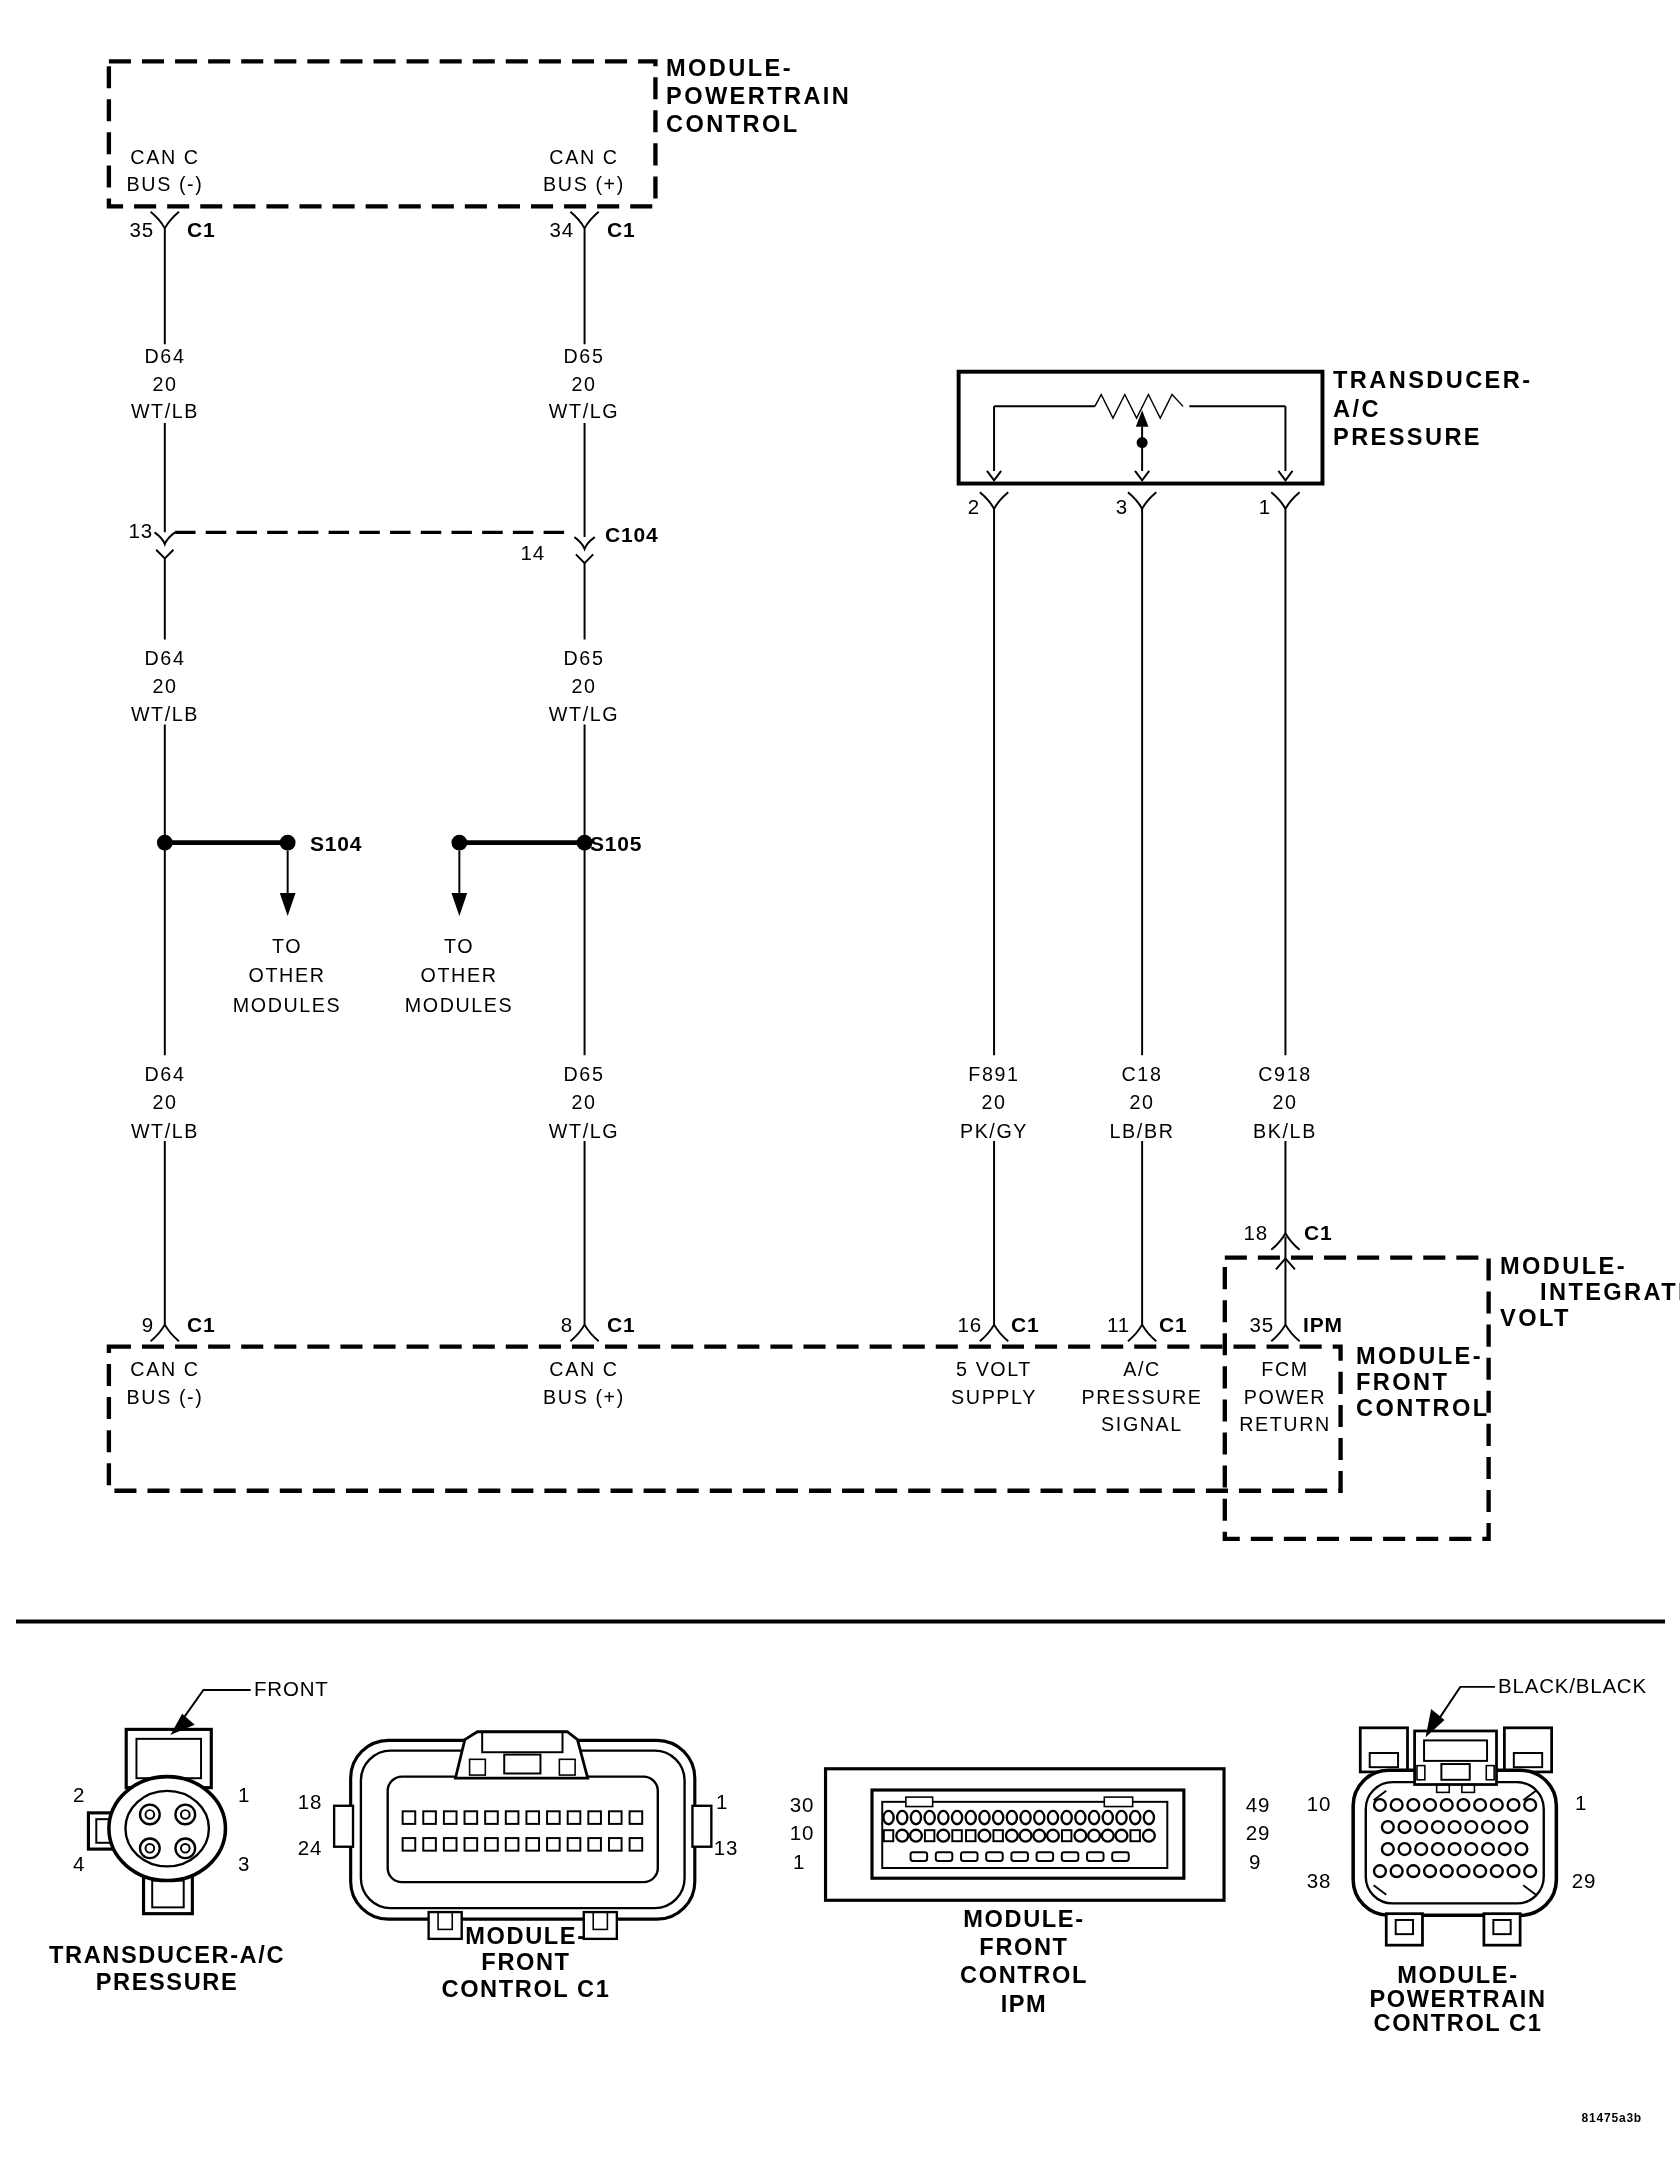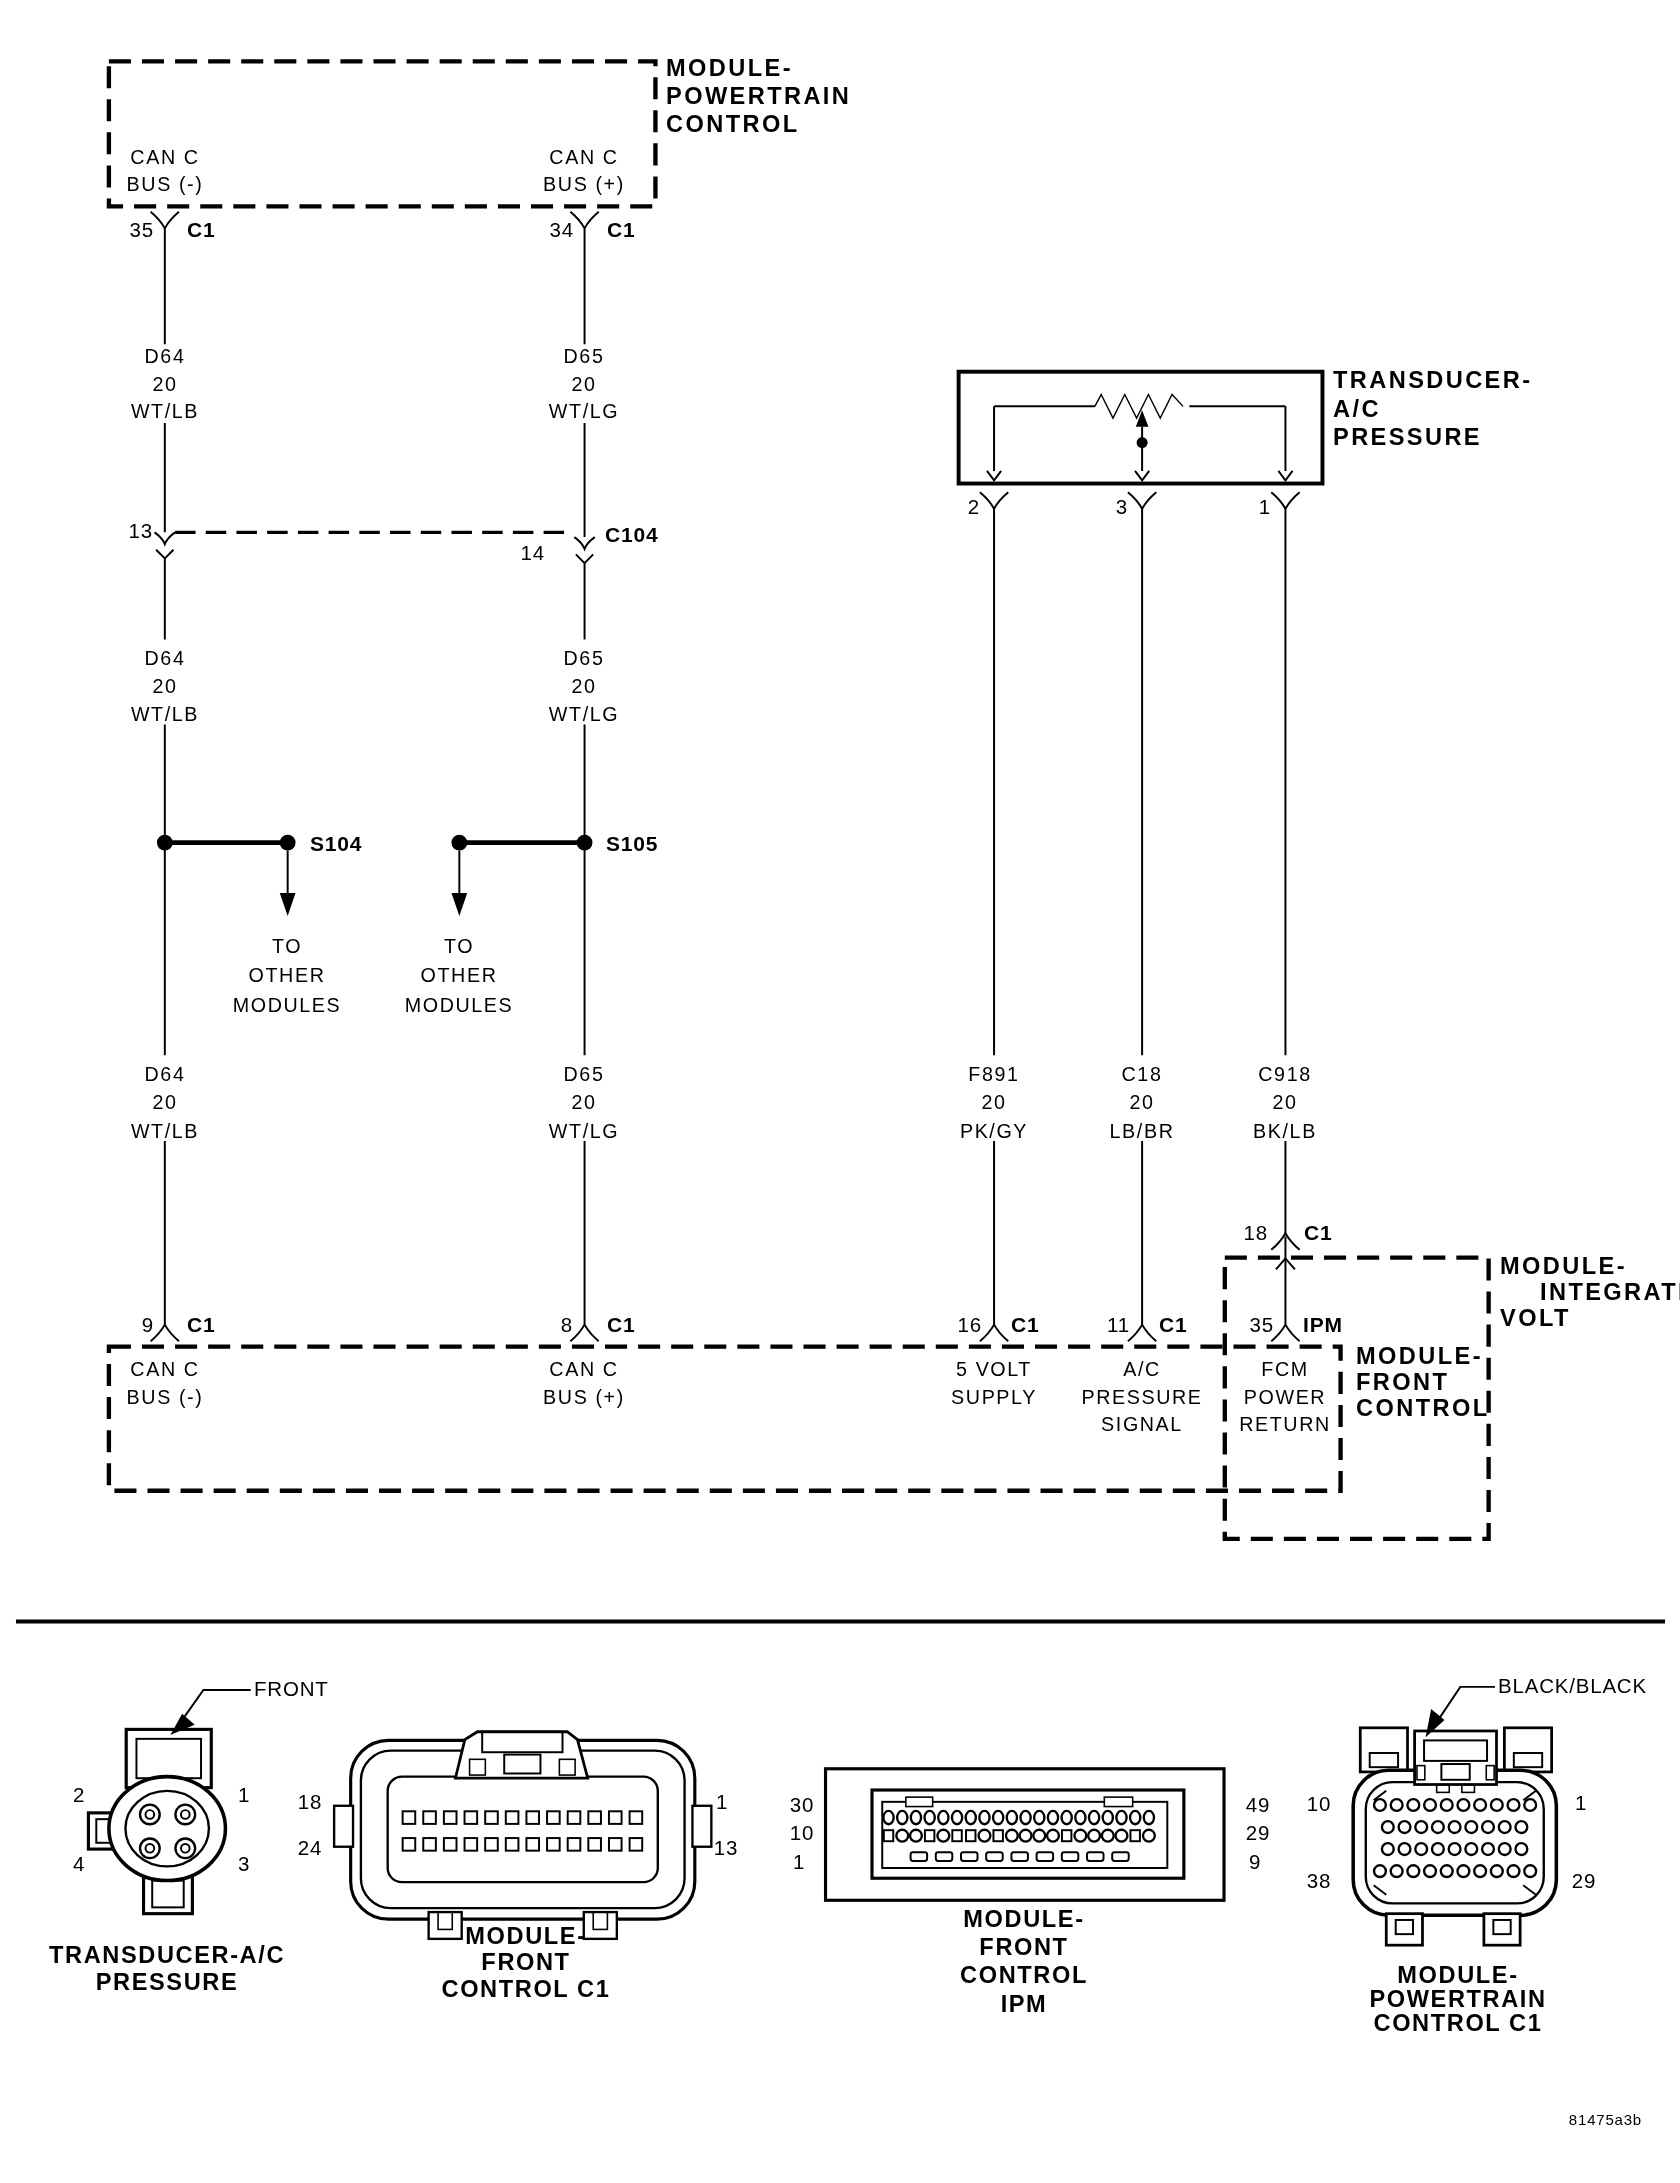--- a/index.html
+++ b/index.html
@@ -5,21 +5,21 @@
   html,body{margin:0;padding:0;background:#ffffff;}
   #stage{position:relative;width:1681px;height:2183px;background:#ffffff;overflow:hidden;
          font-family:"Liberation Sans",sans-serif;color:#000;}
   #art{position:absolute;left:0;top:0;}
   .t{position:absolute;white-space:nowrap;line-height:1;color:#000;}
   .lbl{font-size:19.7px;letter-spacing:1.6px;}
   .num{font-size:20.5px;letter-spacing:0.8px;}
   .bold{font-weight:bold;font-size:21px;letter-spacing:0.8px;}
   .title{font-weight:bold;font-size:23.6px;letter-spacing:2.4px;}
   .cap{font-weight:bold;font-size:23.6px;letter-spacing:1.6px;}
-  .code{font-weight:normal;font-size:15px;letter-spacing:0.8px;}
+  .code{font-weight:bold;font-size:12px;letter-spacing:0.8px;}
   .ctr{transform:translateX(-50%);}
   .rt{transform:translateX(-100%);}
 </style>
 </head>
 <body>
 
 <div id="stage">
 
 <svg id="art" width="1681" height="2183" viewBox="0 0 2134 2772">
 
@@ -302,21 +302,21 @@
 <div class="t bold" style="left:605px;top:524px">C104</div>
 
 <div class="t lbl ctr" style="left:165px;top:649px">D64</div>
 <div class="t lbl ctr" style="left:165px;top:677px">20</div>
 <div class="t lbl ctr" style="left:165px;top:705px">WT/LB</div>
 <div class="t lbl ctr" style="left:584px;top:649px">D65</div>
 <div class="t lbl ctr" style="left:584px;top:677px">20</div>
 <div class="t lbl ctr" style="left:584px;top:705px">WT/LG</div>
 
 <div class="t bold" style="left:310px;top:833px">S104</div>
-<div class="t bold" style="left:606px;top:833px">S105</div>
+<div class="t bold" style="left:590px;top:833px">S105</div>
 <div class="t lbl ctr" style="left:287px;top:937px">TO</div>
 <div class="t lbl ctr" style="left:287px;top:966px">OTHER</div>
 <div class="t lbl ctr" style="left:287px;top:996px">MODULES</div>
 <div class="t lbl ctr" style="left:459px;top:937px">TO</div>
 <div class="t lbl ctr" style="left:459px;top:966px">OTHER</div>
 <div class="t lbl ctr" style="left:459px;top:996px">MODULES</div>
 
 <div class="t title" style="left:1333px;top:369px">TRANSDUCER-</div>
 <div class="t title" style="left:1333px;top:398px">A/C</div>
 <div class="t title" style="left:1333px;top:426px">PRESSURE</div>

